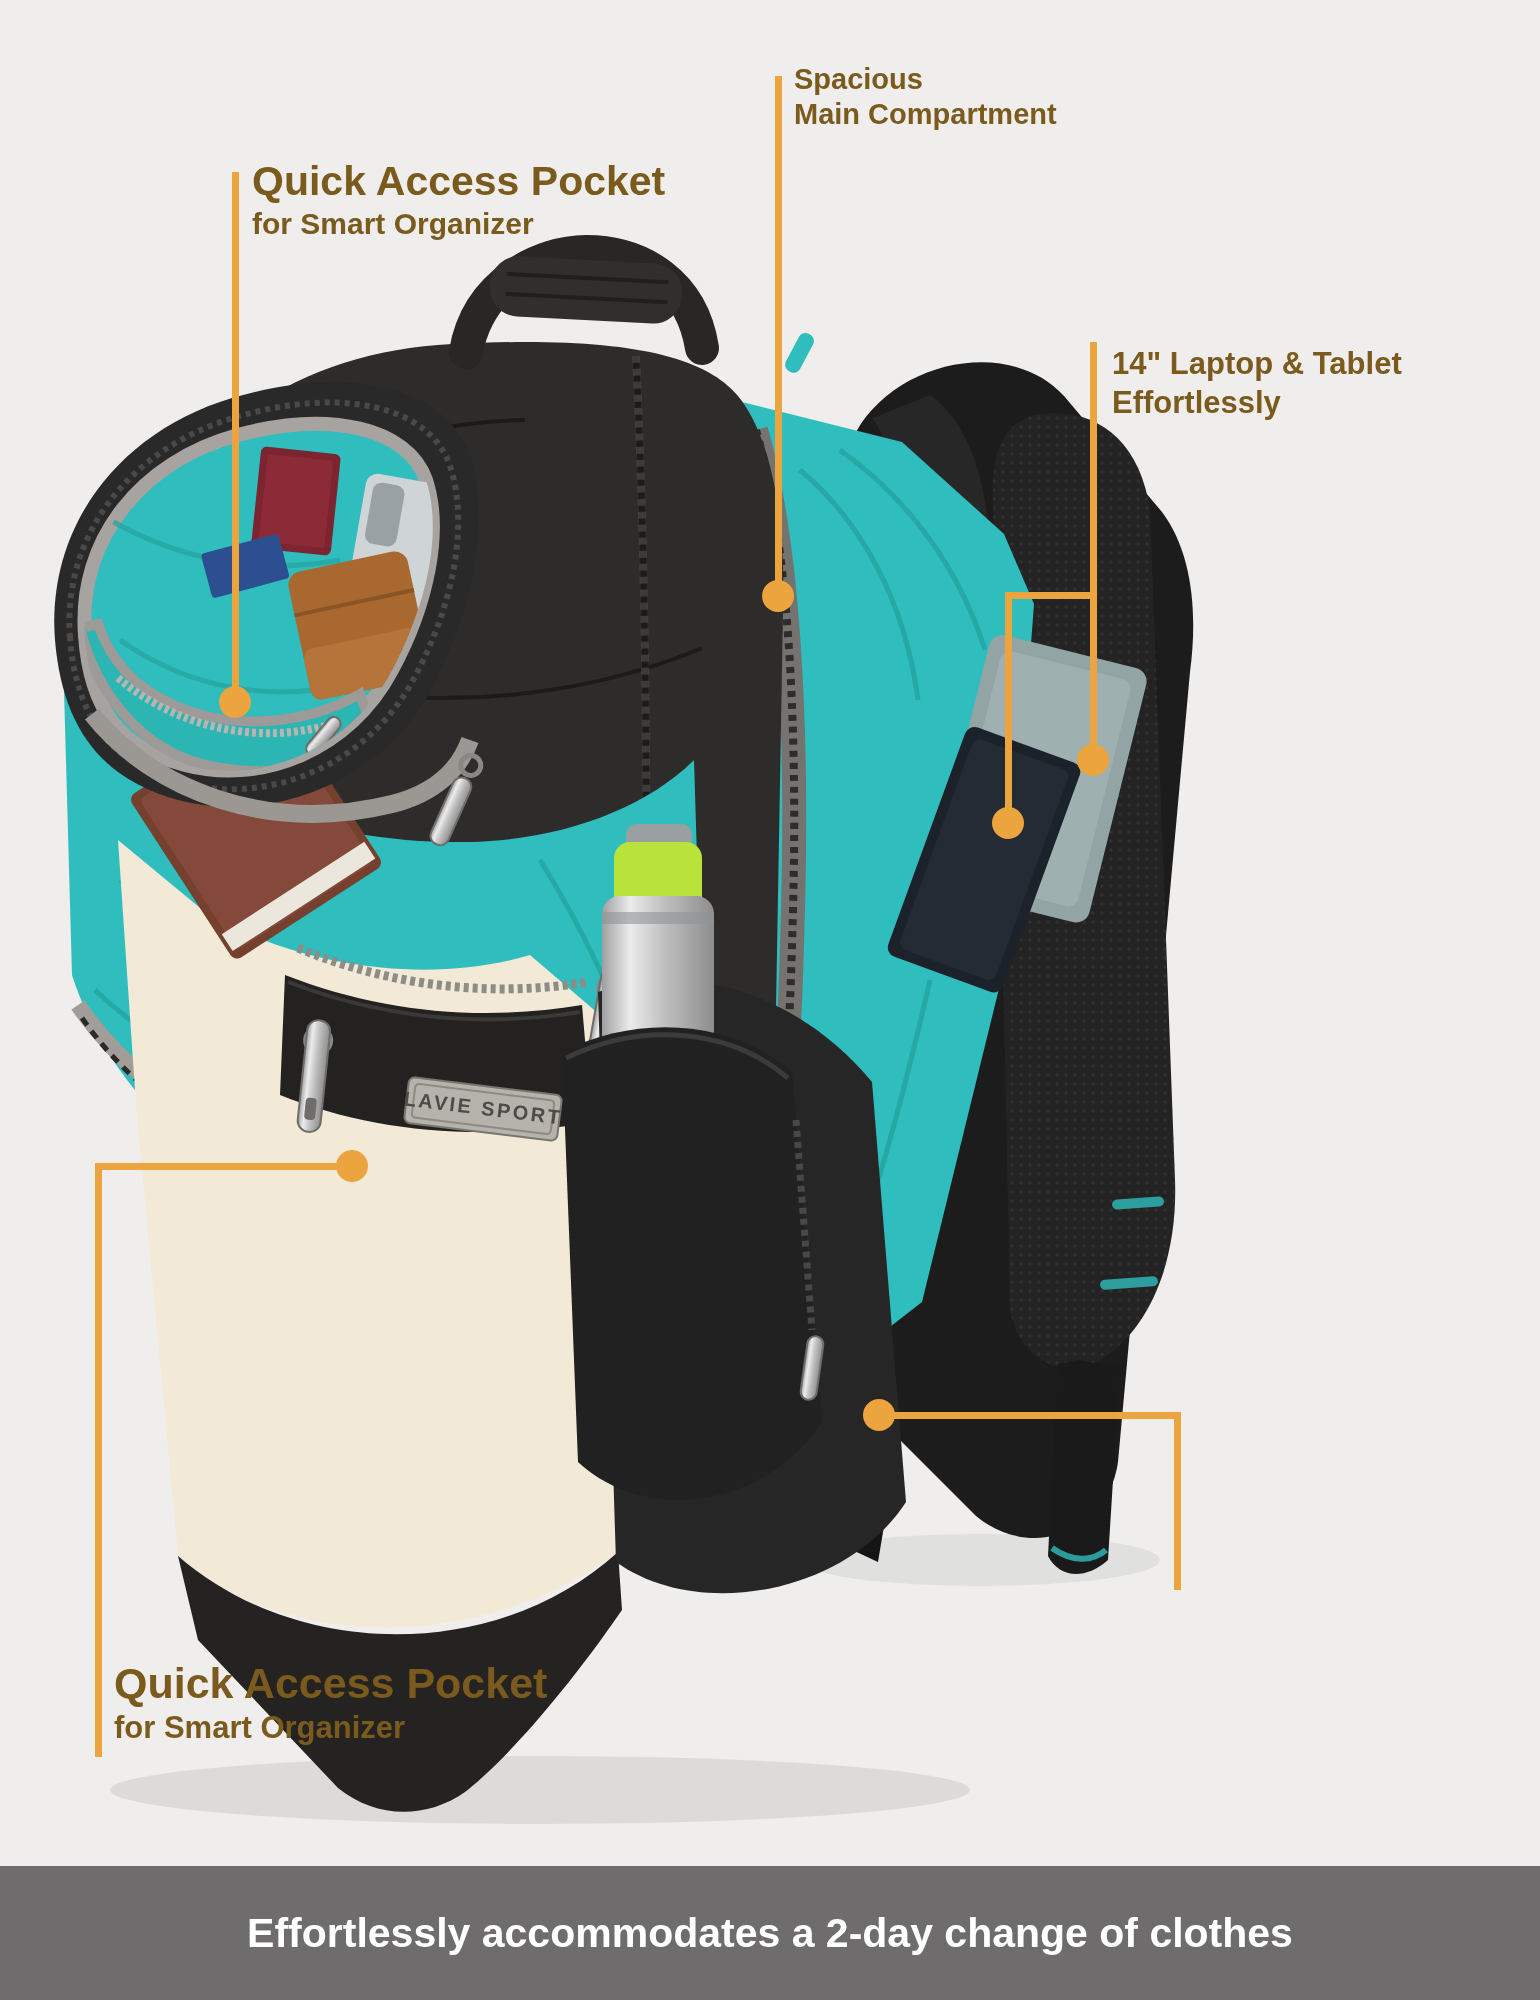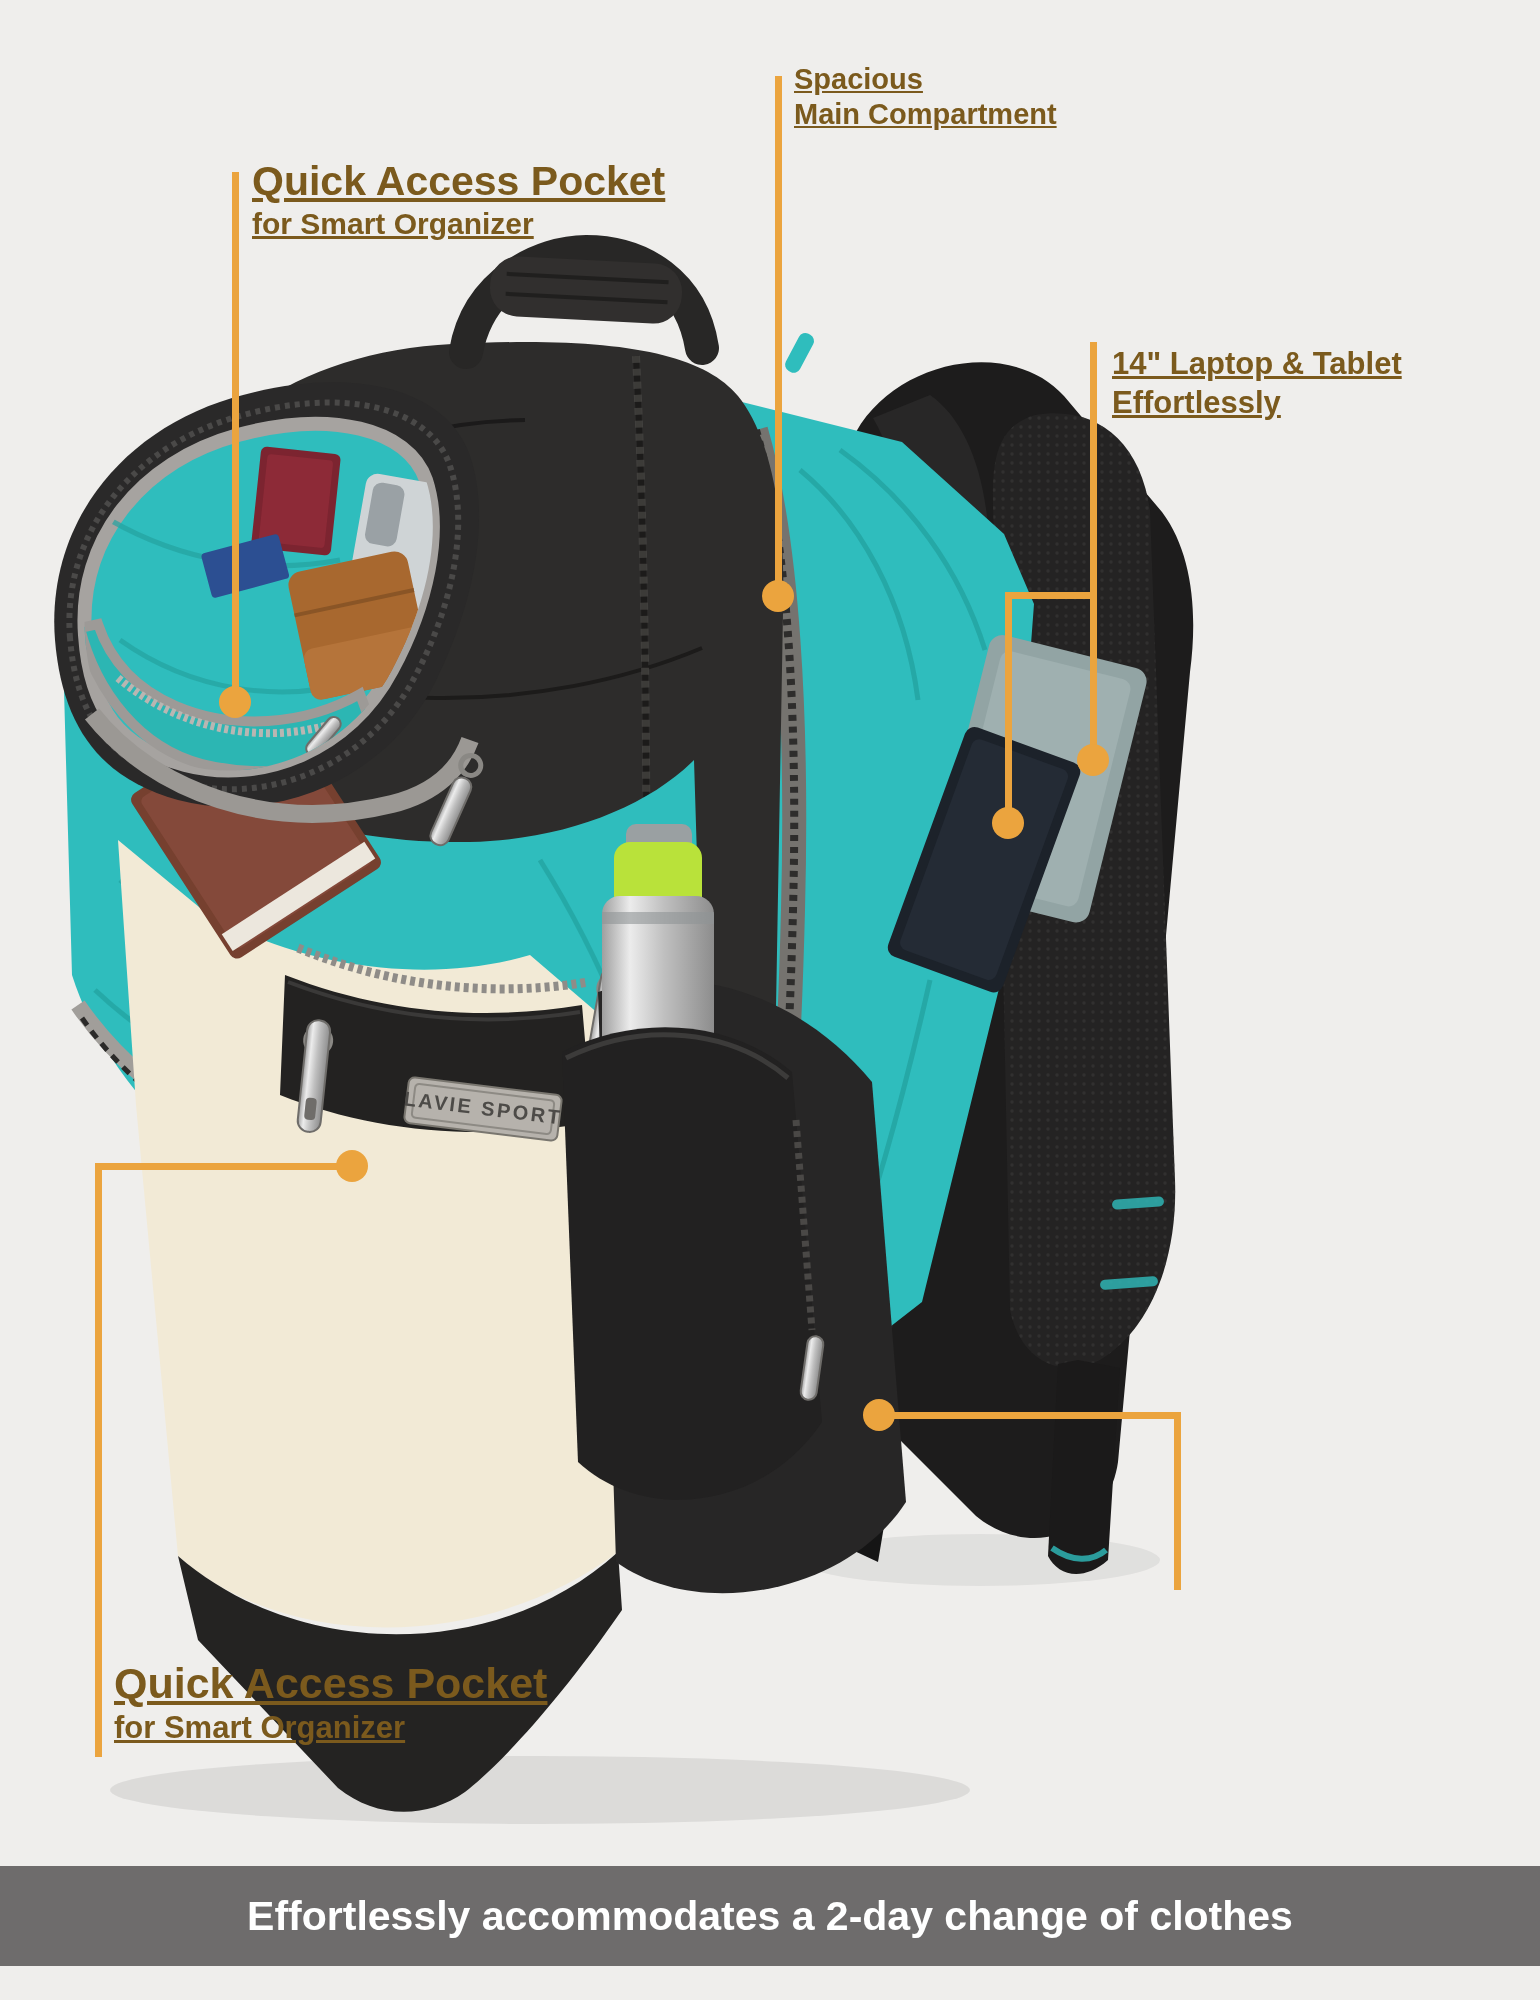--- a/index.html
+++ b/index.html
@@ -12,32 +12,32 @@
   #stage{
     position:relative;width:1540px;height:2000px;overflow:hidden;
     background:var(--page-bg);
     font-family:"Liberation Sans",sans-serif;
   }
   #bag-svg{position:absolute;left:0;top:0;z-index:1;}
   .leader{position:absolute;background:var(--leader);z-index:3;}
   .leader-dot{position:absolute;width:32px;height:32px;border-radius:50%;
     background:var(--leader);z-index:3;}
   .callout{position:absolute;z-index:4;color:var(--label-text);font-weight:bold;white-space:nowrap;}
-  .c-line{display:block;text-decoration:underline;}
+  .c-line{display:block;}
   #callout-main-compartment{left:794px;top:62px;font-size:29px;line-height:35px;}
   #callout-quick-access-top{left:252px;top:158px;}
   #callout-quick-access-top .c-title{font-size:41px;line-height:47px;}
   #callout-quick-access-top .c-sub{font-size:30px;line-height:38px;}
   #callout-laptop{left:1112px;top:344px;font-size:31px;line-height:39px;}
   #callout-side-pockets{left:1200px;top:1468px;font-size:34px;line-height:44px;}
   #callout-quick-access-bottom{left:114px;top:1658px;}
   #callout-quick-access-bottom .c-title{font-size:43px;line-height:50px;}
   #callout-quick-access-bottom .c-sub{font-size:31px;line-height:40px;}
   #banner{
-    position:absolute;left:0;top:1866px;width:1540px;height:100px;z-index:5;
+    position:absolute;left:0;top:1866px;width:1540px;height:134px;z-index:5;
     background:var(--banner-bg);color:var(--banner-text);
     display:flex;flex-direction:column;align-items:center;justify-content:center;
     font-weight:bold;text-align:center;
   }
   #banner .b1{font-size:41px;line-height:50px;}
   #banner .b2{font-size:38px;line-height:46px;}
 </style>
 </head>
 <body>
 

